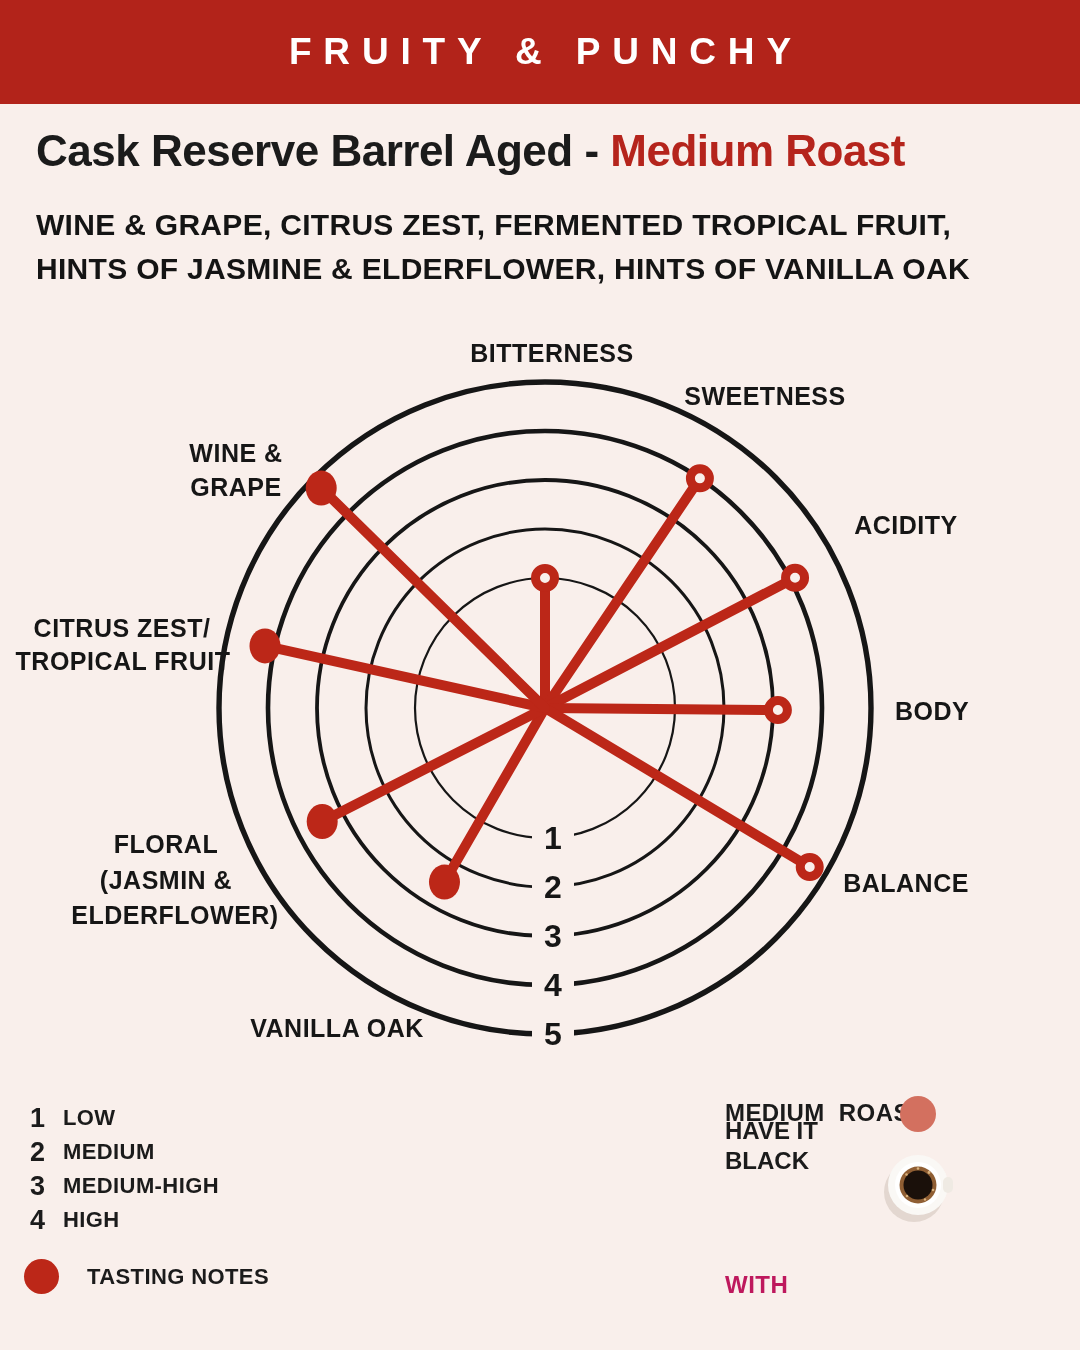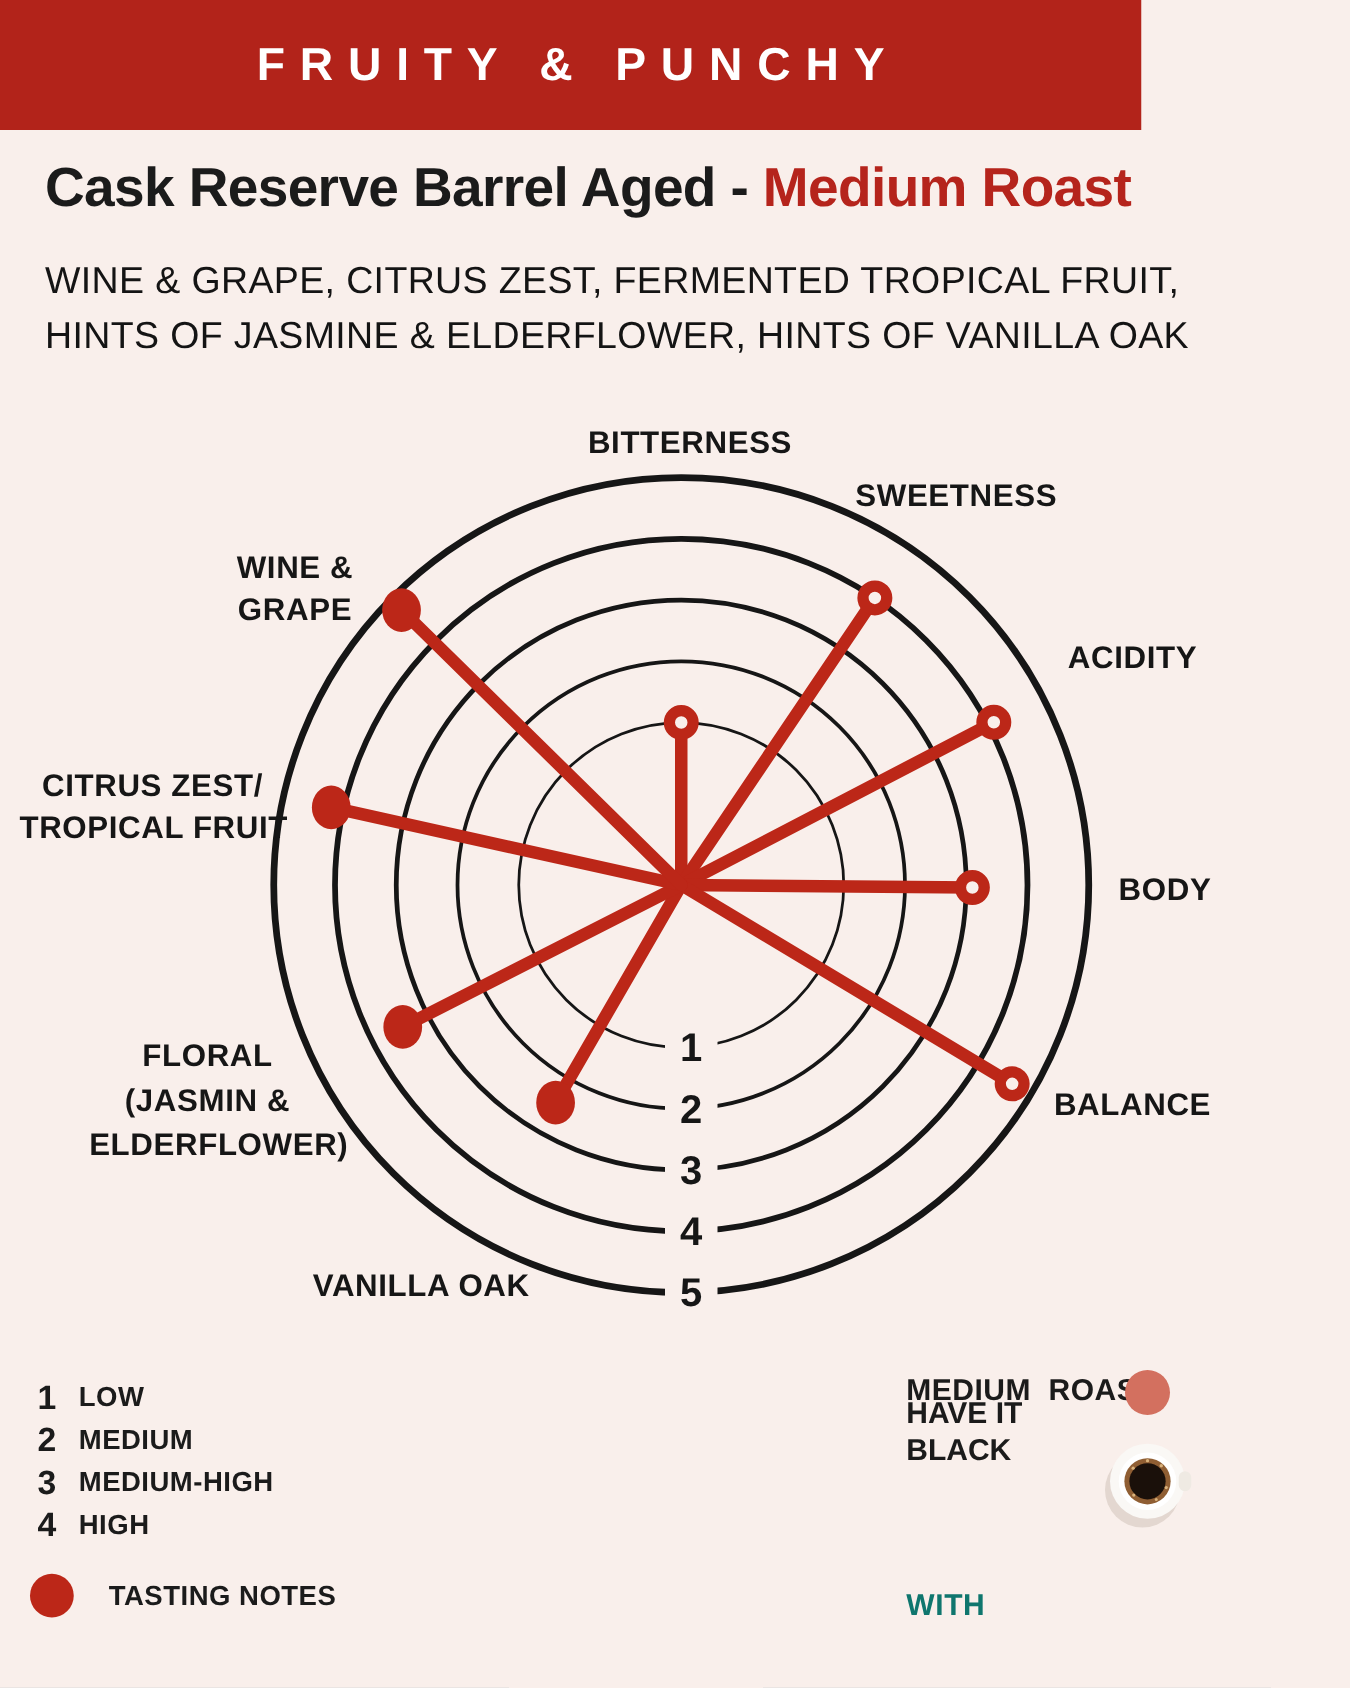--- a/index.html
+++ b/index.html
@@ -1,55 +1,55 @@
 <!DOCTYPE html>
 <html><head>
 <meta charset="utf-8">
 <style>
   html,body{margin:0;padding:0;background:#ddd;}
   .page{
     position:relative;width:1080px;height:1350px;overflow:hidden;
     background:#f9efeb;font-family:"Liberation Sans",sans-serif;color:#161616;
   }
   .banner{
-    position:absolute;top:0;left:0;width:913px;height:104px;background:#b2231a;
+    position:absolute;top:0;left:0;width:1080px;height:104px;background:#b2231a;
     display:flex;align-items:center;justify-content:center;
   }
   .banner-text{
     color:#ffffff;font-size:37px;font-weight:700;letter-spacing:.32em;padding-left:.32em;
     white-space:nowrap;
   }
   .title{
     position:absolute;left:36px;top:126px;margin:0;font-size:44px;font-weight:700;
     letter-spacing:-0.5px;white-space:nowrap;color:#1b1b1b;
   }
   .title .red{color:#b5241c;}
   .subtitle{
-    position:absolute;left:36px;top:203px;font-size:30px;font-weight:400;
+    position:absolute;left:36px;top:203px;font-size:30px;font-weight:700;
     line-height:44px;letter-spacing:.3px;color:#141414;white-space:nowrap;
   }
   #radar{position:absolute;left:0;top:0;pointer-events:none;}
   .scale-legend{position:absolute;left:30px;top:1101px;}
   .scale-row{display:flex;align-items:center;height:34px;}
   .scale-num{width:33px;font-size:27px;font-weight:700;color:#1b1b1b;}
   .scale-label{font-size:22px;font-weight:700;letter-spacing:.4px;color:#1b1b1b;}
   .marker-legend{position:absolute;left:24px;top:1256px;}
   .marker-row{display:flex;align-items:center;height:41px;gap:16px;}
   .dot-filled{width:35px;height:35px;border-radius:50%;background:#bc2718;margin-right:12px;flex:0 0 auto;}
   .dot-open{width:21px;height:21px;border-radius:50%;border:5px solid #bc2718;background:transparent;
     margin-left:2px;margin-right:14px;flex:0 0 auto;}
   .marker-label{font-size:22px;font-weight:700;letter-spacing:.4px;color:#1b1b1b;}
   .roast-label{position:absolute;left:725px;top:1099px;font-size:24px;font-weight:700;
     letter-spacing:.4px;white-space:pre;color:#1b1b1b;}
   .roast-dot{position:absolute;left:900px;top:1096px;width:36px;height:36px;border-radius:50%;background:#d3705f;}
   .haveit-label{position:absolute;left:725px;top:1116px;font-size:24px;font-weight:700;
     line-height:30px;white-space:pre-line;color:#1b1b1b;}
   .cup-icon{position:absolute;left:880px;top:1148px;}
   .with-label{position:absolute;left:725px;top:1271px;font-size:24px;font-weight:700;
-    letter-spacing:.5px;color:#0f766e;}
+    letter-spacing:.5px;color:#be185d;}
   .with-text{position:absolute;left:799px;top:1237px;width:258px;text-align:center;
     font-size:20.5px;font-weight:700;line-height:26.5px;color:#191919;}
 </style>
 </head>
 <body>
 
 <div class="page">
 
   <header class="banner">
     <span class="banner-text">FRUITY &amp; PUNCHY</span>

